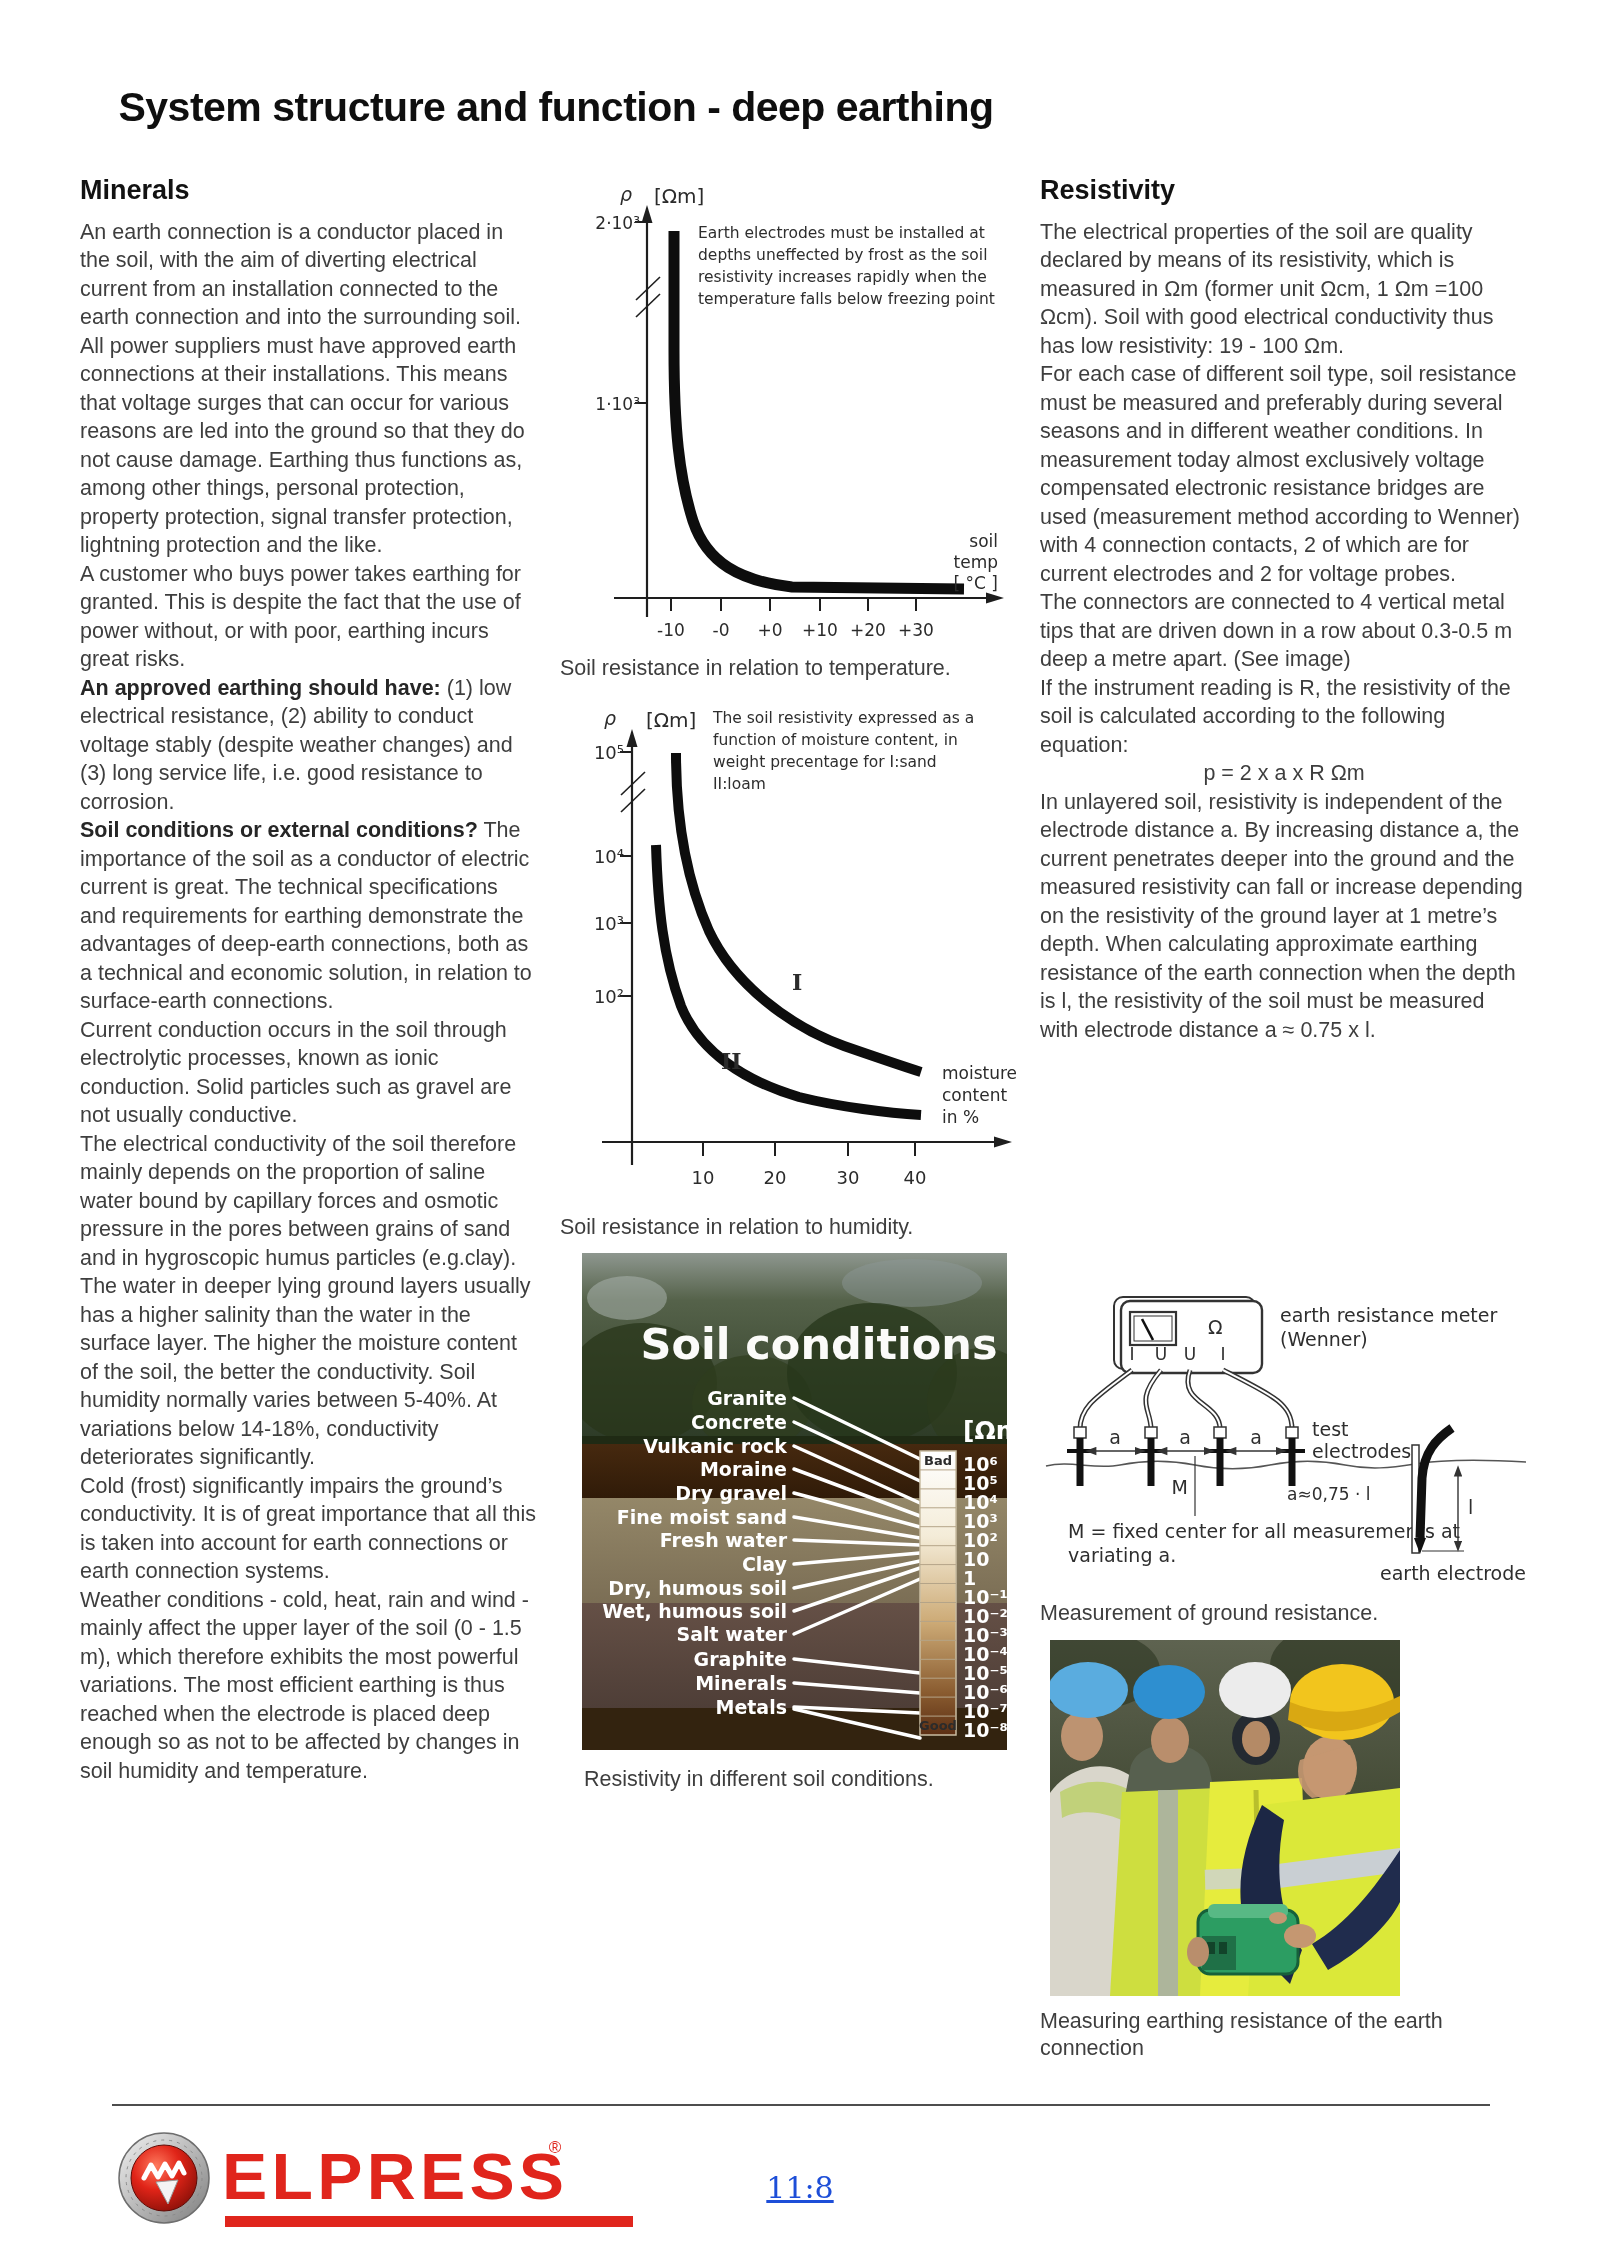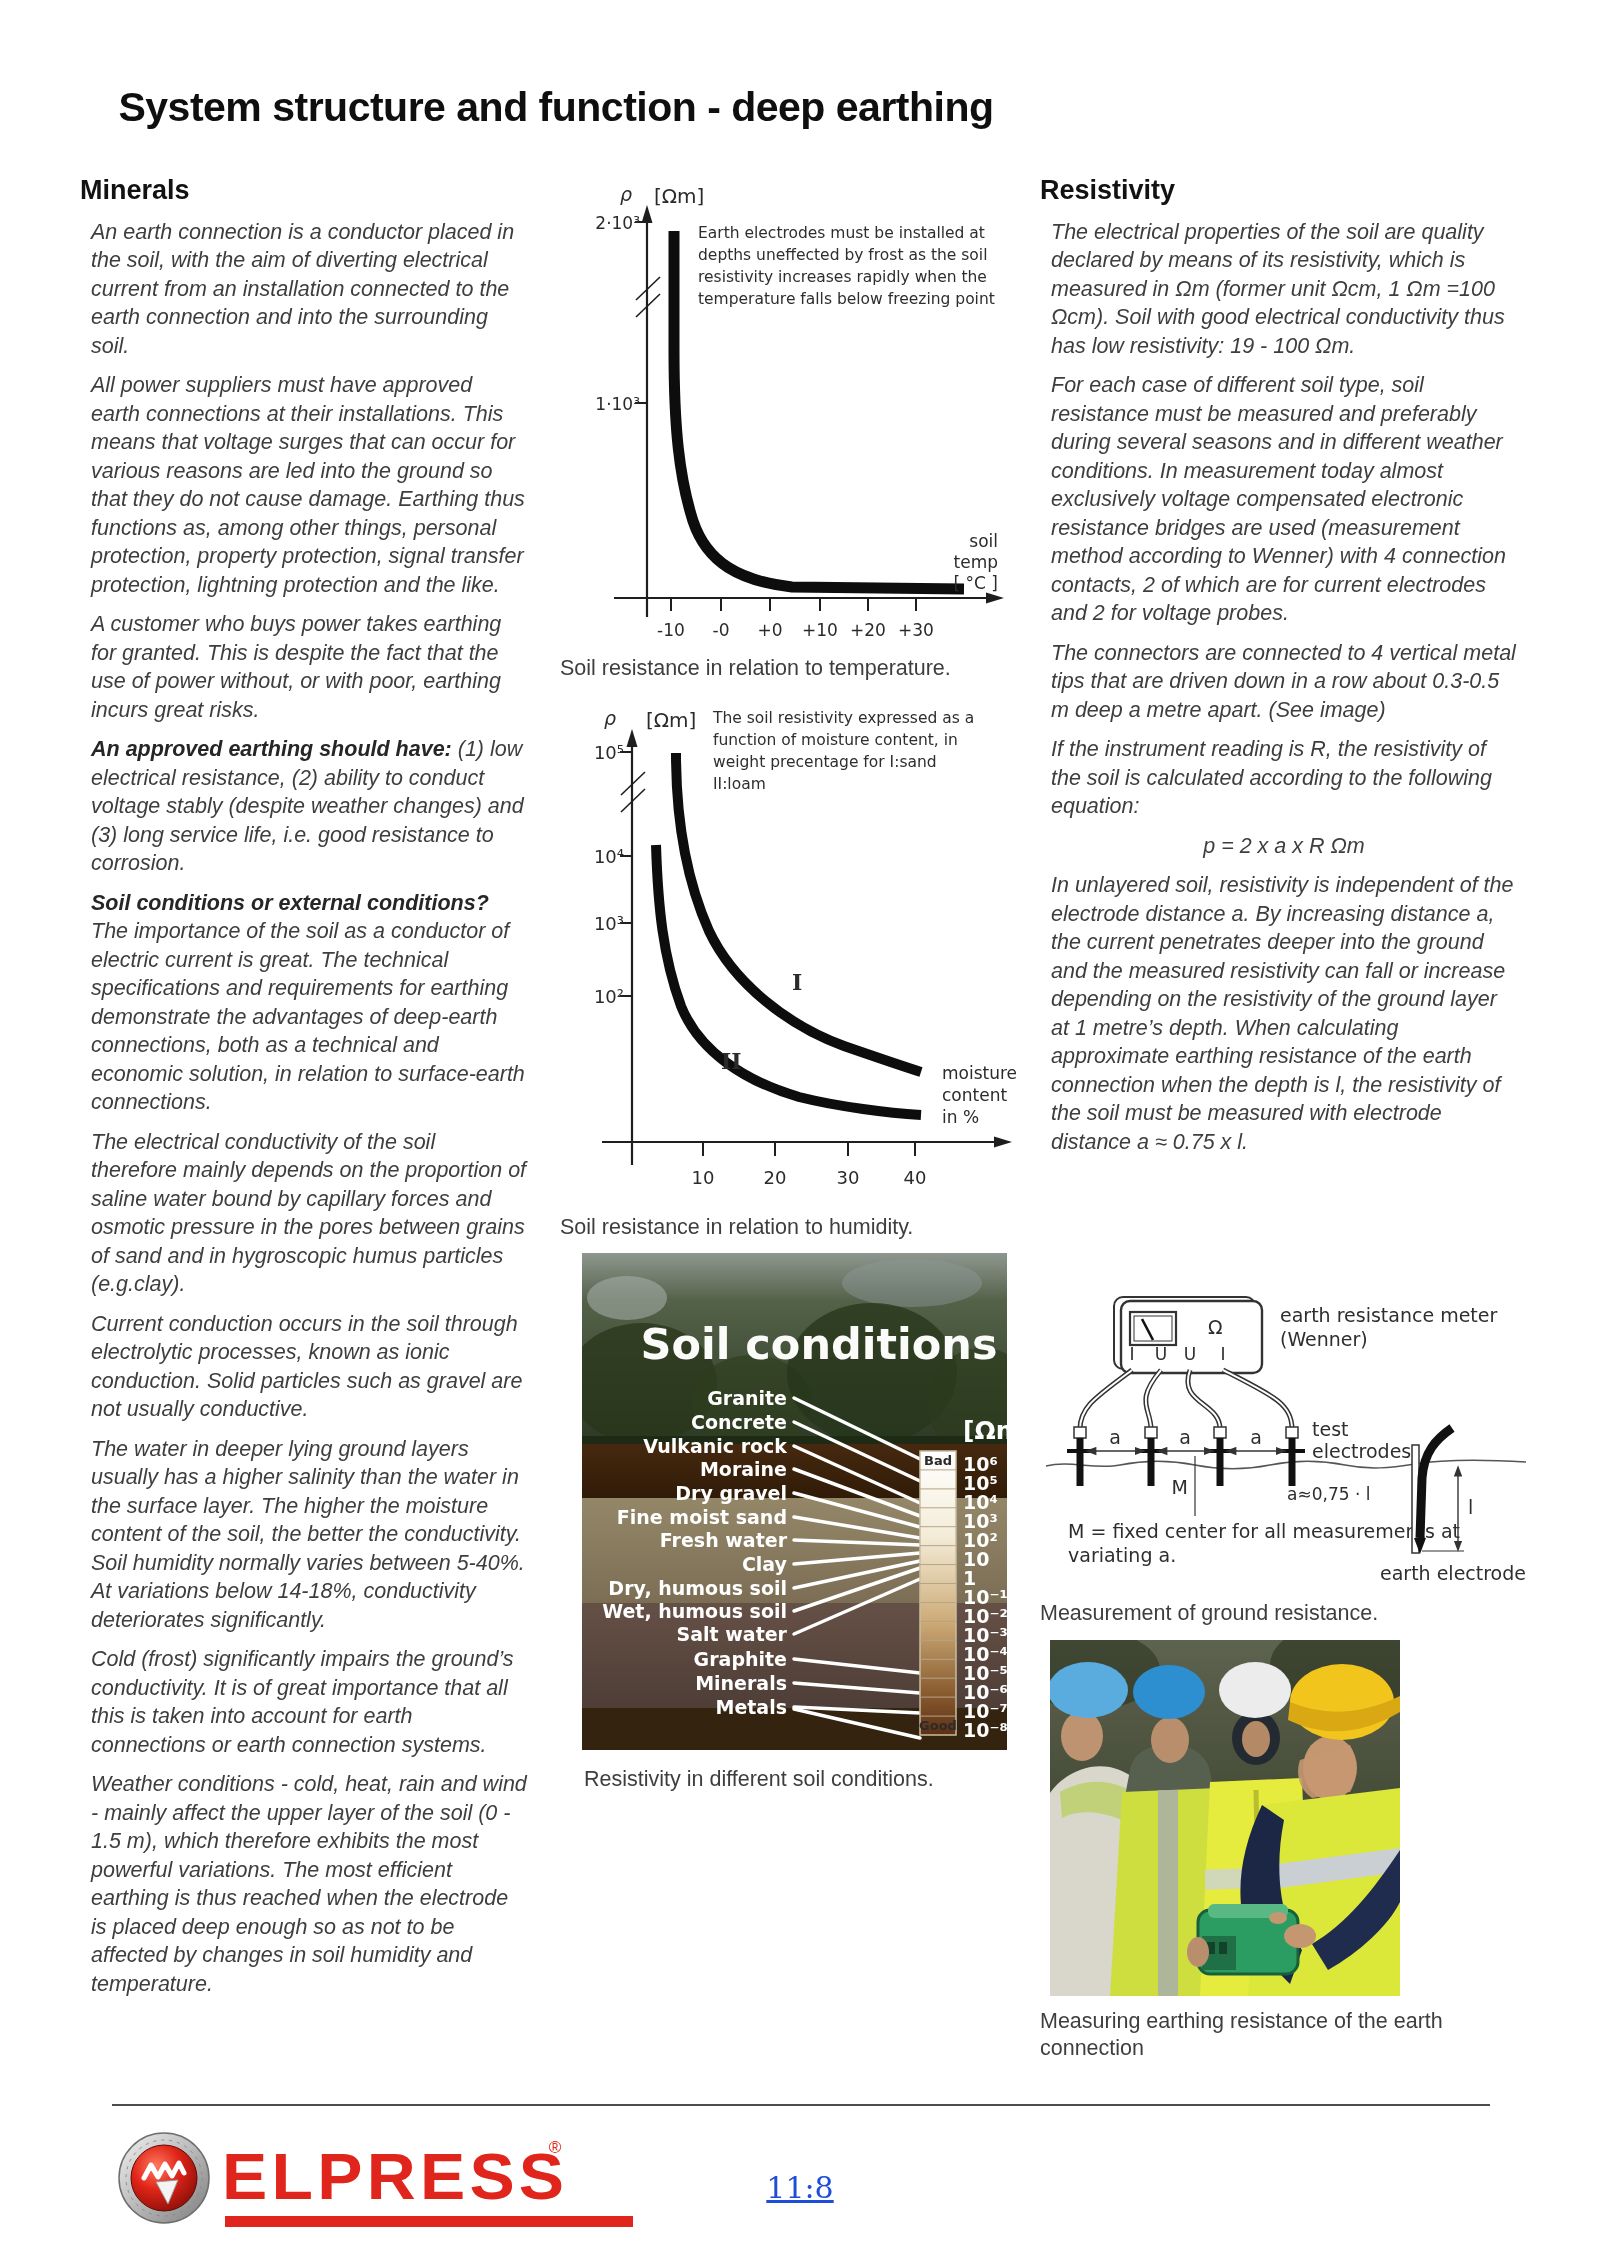--- a/index.html
+++ b/index.html
@@ -5,21 +5,21 @@
   * { margin:0; padding:0; box-sizing:border-box; }
   html,body { background:#ffffff; }
   .page { position:relative; width:1600px; height:2263px; background:#fff;
           font-family:"Liberation Sans", sans-serif; overflow:hidden;padding-left:28px; }
 
   .title { position:absolute; left:80px; top:84px; width:952px; text-align:center;
            font-size:41px; font-weight:700; color:#0f0f0f; letter-spacing:-0.5px; }
 
   .col { position:absolute; color:#3e3e3e; font-size:21.5px; line-height:28.5px; text-align:left; }
   .col h2 { font-size:27px; color:#121212; margin:0 0 13px 0; font-weight:700; }
-  .col p { margin:11px;font-style:italic; }
+  .col p { margin:0; }
   .col-left  { left:80px;  top:176px; width:458px; }
   .col-right { left:1040px; top:176px; width:488px; }
   .lead { font-weight:bold; color:#262626; }
   .equation { text-align:center; }
 
   .figcap { position:absolute; font-size:21.5px; color:#3e3e3e; line-height:27px; }
 
   svg text { font-family:"DejaVu Sans","Liberation Sans",sans-serif; fill:#2b2b2b; }
   .ax-sym   { font-size:19px; font-style:italic; }
   .ax-unit  { font-size:20px; }
@@ -56,22 +56,22 @@
 
   <h1 class="title">System structure and function - deep earthing</h1>
 
   <section class="col col-left">
     <h2>Minerals</h2>
     <p><span>An earth connection is a conductor placed in the soil, with the aim of diverting electrical current from an installation connected to the earth connection and into the surrounding soil.</span></p>
     <p><span>All power suppliers must have approved earth connections at their installations. This means that voltage surges that can occur for various reasons are led into the ground so that they do not cause damage. Earthing thus functions as, among other things, personal protection, property protection, signal transfer protection, lightning protection and the like.</span></p>
     <p><span>A customer who buys power takes earthing for granted. This is despite the fact that the use of power without, or with poor, earthing incurs great risks.</span></p>
     <p><span class="lead">An approved earthing should have:</span><span> (1) low electrical resistance, (2) ability to conduct voltage stably (despite weather changes) and (3) long service life, i.e. good resistance to corrosion.</span></p>
     <p><span class="lead">Soil conditions or external conditions?</span><span> The importance of the soil as a conductor of electric current is great. The technical specifications and requirements for earthing demonstrate the advantages of deep-earth connections, both as a technical and economic solution, in relation to surface-earth connections.</span></p>
+    <p><span>Current conduction occurs in the soil through electrolytic processes, known as ionic conduction. Solid particles such as gravel are not usually conductive.</span></p>
     <p><span>The electrical conductivity of the soil therefore mainly depends on the proportion of saline water bound by capillary forces and osmotic pressure in the pores between grains of sand and in hygroscopic humus particles (e.g.clay).</span></p>
-    <p><span>Current conduction occurs in the soil through electrolytic processes, known as ionic conduction. Solid particles such as gravel are not usually conductive.</span></p>
     <p><span>The water in deeper lying ground layers usually has a higher salinity than the water in the surface layer. The higher the moisture content of the soil, the better the conductivity. Soil humidity normally varies between 5-40%. At variations below 14-18%, conductivity deteriorates significantly.</span></p>
     <p><span>Cold (frost) significantly impairs the ground’s conductivity. It is of great importance that all this is taken into account for earth connections or earth connection systems.</span></p>
     <p><span>Weather conditions - cold, heat, rain and wind - mainly affect the upper layer of the soil (0 - 1.5 m), which therefore exhibits the most powerful variations. The most efficient earthing is thus reached when the electrode is placed deep enough so as not to be affected by changes in soil humidity and temperature.</span></p>
   </section>
 
   <svg style="position:absolute;left:558px;top:165px" width="458" height="487" viewBox="0 0 458 487">
     <line x1="89" y1="52" x2="89" y2="452" stroke="#1e1e1e" stroke-width="2.2"></line>
     <polygon points="83.5,58 94.5,58 89,40" fill="#1e1e1e"></polygon>
     <line x1="56" y1="433" x2="430" y2="433" stroke="#1e1e1e" stroke-width="2.2"></line>
     <polygon points="428,427.5 428,438.5 446,433" fill="#1e1e1e"></polygon>

